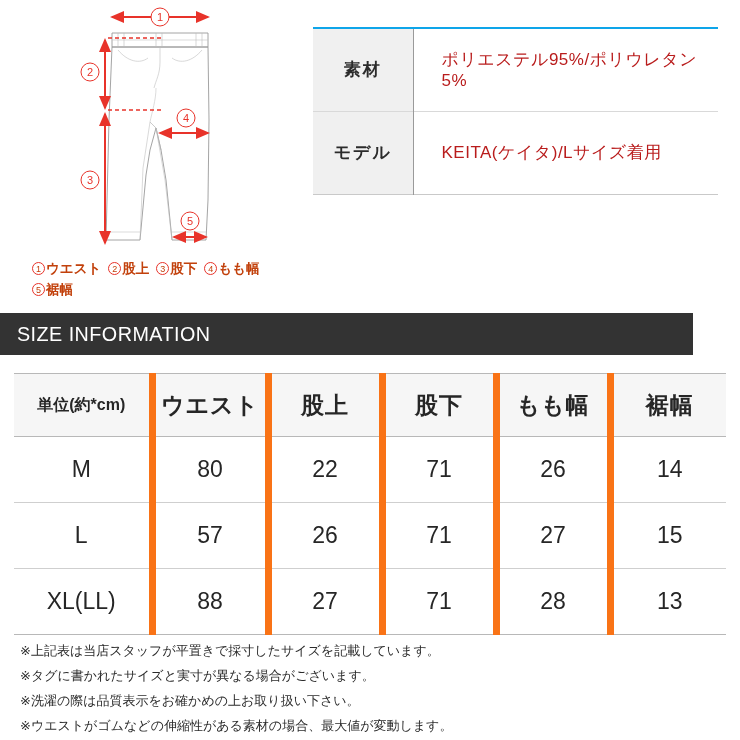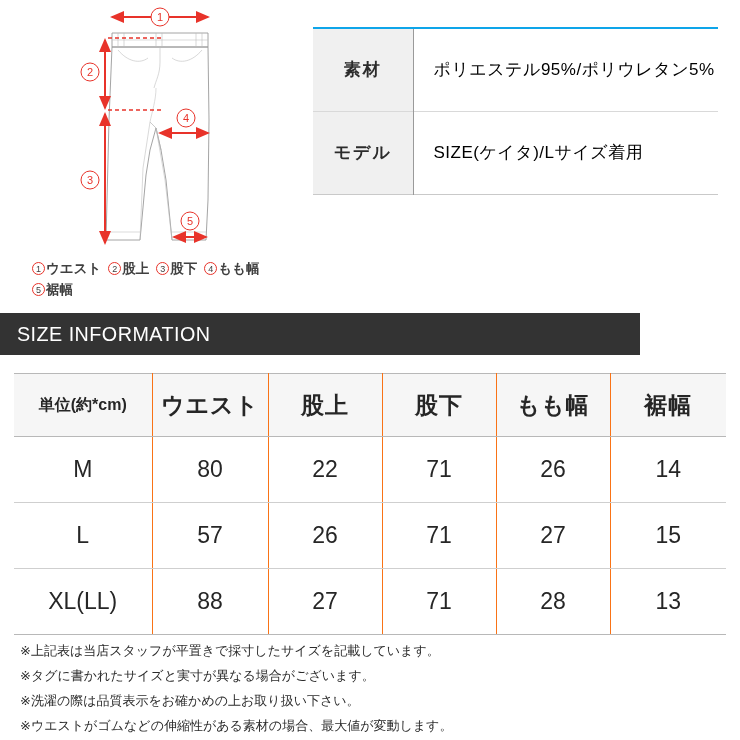--- a/index.html
+++ b/index.html
@@ -23,21 +23,21 @@
   .diagram {
     position: absolute; left: 0; top: 0;
     width: 305px; height: 310px;
   }
   .diagram svg { display: block; }
 
   .legend {
     position: absolute;
     left: 32px; top: 258px;
     width: 270px;
-    color: #404040;
+    color: #c2410c;
     font-size: 13.5px;
     font-weight: bold;
     line-height: 21px;
     letter-spacing: 0px;
   }
   .legend .lrow { white-space: nowrap; }
   .legend .num {
     display: inline-block;
     width: 13px; height: 13px;
     line-height: 12px;
@@ -72,31 +72,31 @@
     width: 100px;
     background: #f0f0f0;
     border-right: 1px solid #9a9a9a;
     text-align: center;
     font-size: 17px;
     font-weight: bold;
     color: #2b2b2b;
     letter-spacing: 2px;
   }
   .spec-table td {
-    padding-left: 20px;
+    padding-left: 28px;
     font-size: 17px;
-    color: #000000;
+    color: #b91c1c;
     letter-spacing: 0.5px;
   }
 
   
   .banner {
     position: absolute;
     left: 0; top: 313px;
-    width: 640px; height: 42px;
+    width: 693px; height: 42px;
     background: #333333;
     display: flex;
     align-items: center;
   }
   .banner-title {
     color: #ffffff;
     font-size: 21px;
     letter-spacing: 0.5px;
     padding-left: 18px;
     font-weight: normal;
@@ -108,21 +108,21 @@
   .size-table {
     position: absolute;
     left: 14px; top: 373px;
     width: 712px;
     border-collapse: collapse;
     table-layout: fixed;
   }
   .size-table th, .size-table td {
     border-top: 1px solid #b8b8b8;
     border-bottom: 1px solid #b8b8b8;
-    border-right: 1px solid #f97316;
+    border-right: 7px solid #f97316;
     text-align: center;
     vertical-align: middle;
     color: #262626;
   }
   .size-table th:last-child,
   .size-table td:last-child { border-right: none; }
   .size-table thead th {
     height: 63px;
     background: #f6f6f6;
     font-size: 23px;
@@ -236,21 +236,21 @@
   </div>
 
   <table class="spec-table">
     <tbody>
       <tr>
         <th>素材</th>
         <td>ポリエステル95%/ポリウレタン5%</td>
       </tr>
       <tr>
         <th>モデル</th>
-        <td>SIZE(ケイタ)/Lサイズ着用</td>
+        <td>KEITA(ケイタ)/Lサイズ着用</td>
       </tr>
     </tbody>
   </table>
 </div>
 
 <div class="banner">
   <span class="banner-title">SIZE INFORMATION</span>
 </div>
 
 <table class="size-table">

